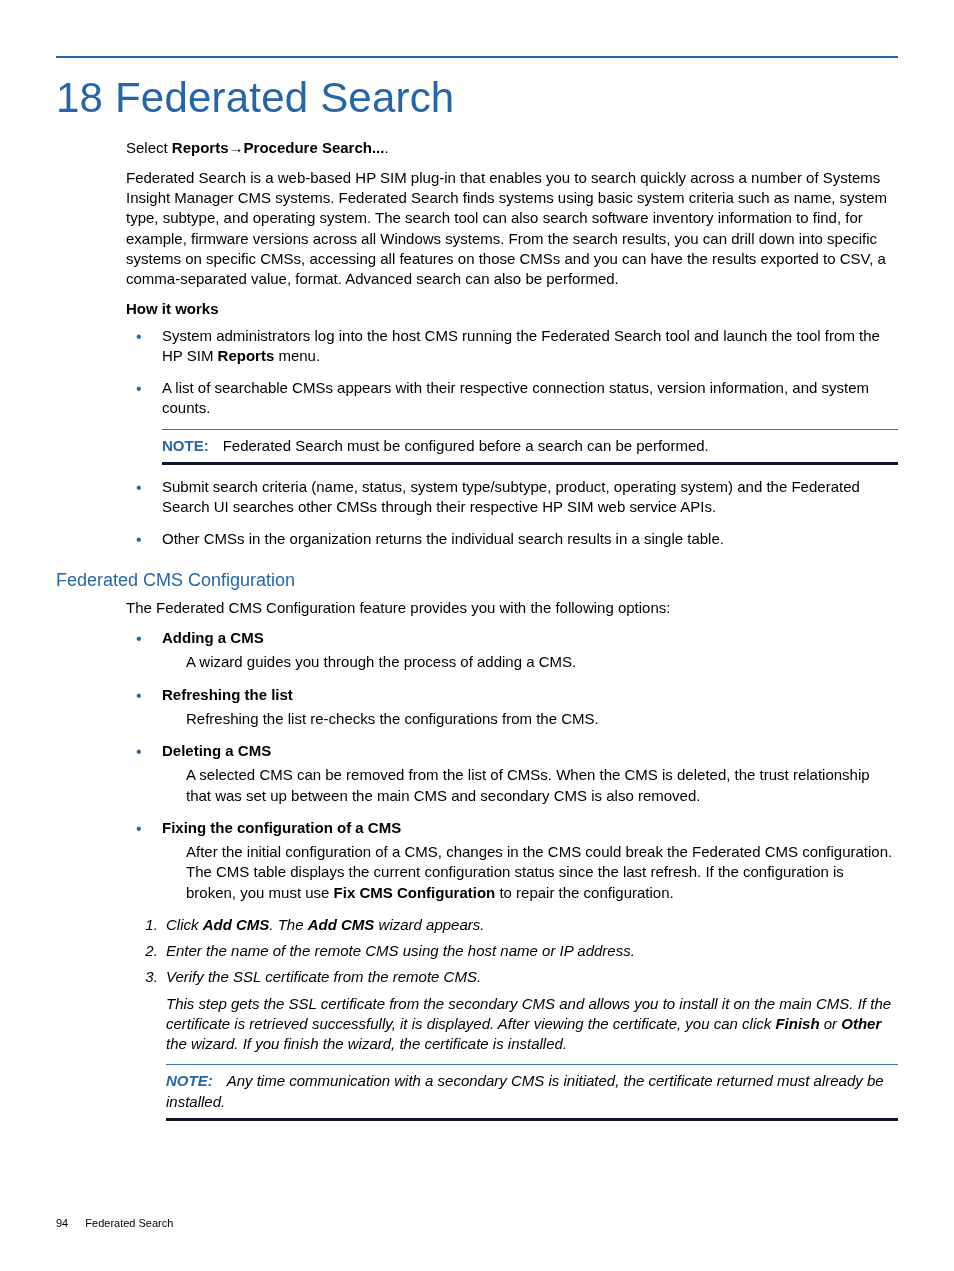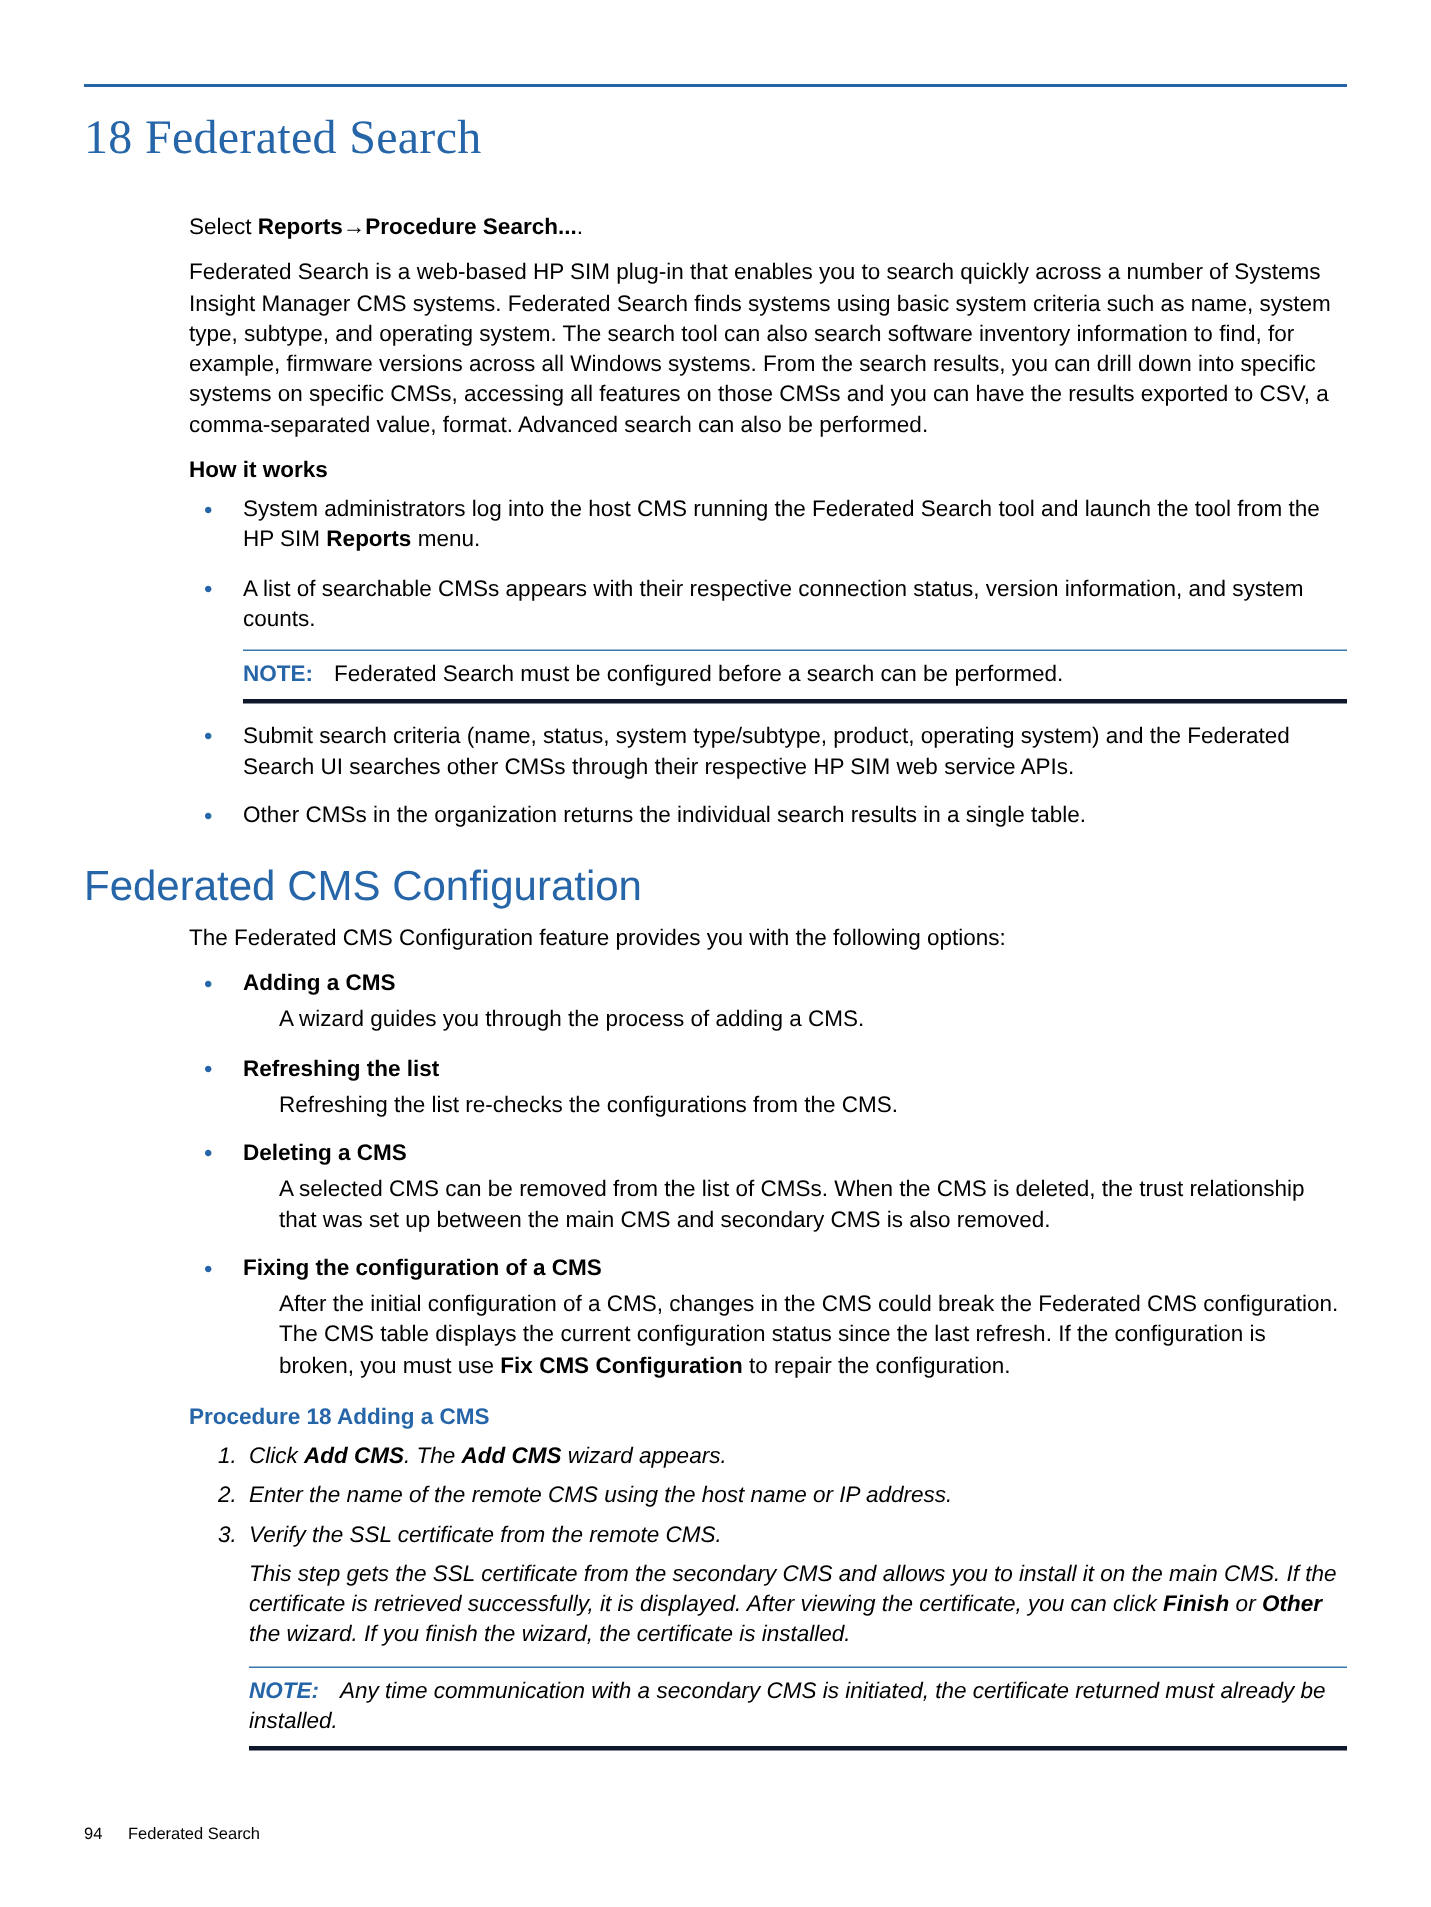--- a/index.html
+++ b/index.html
@@ -12,31 +12,31 @@
     color: #000;
     font-size: 15px;
     line-height: 1.35;
     position: relative;
   }
   .top-rule {
     border-top: 2px solid #2666a8;
     margin-bottom: 12px;
   }
   h1.chapter-title {
-    font-family: Liberation Serif, serif;
+    font-family: Liberation Sans, sans-serif;
     font-weight: 300;
-    font-size: 32px;
+    font-size: 42px;
     color: #2666a8;
     letter-spacing: 0.2px;
-    margin-bottom: 29px;
+    margin-bottom: 11px;
   }
   h2.section-title {
     font-family: "Segoe UI Light", "Arial Narrow", Arial, sans-serif;
     font-weight: 300;
-    font-size: 28px;
+    font-size: 18px;
     color: #2666a8;
     margin: 18px 0 6px 0;
   }
   .body-indent { margin-left: 70px; }
   p.para { margin: 2px 0 10px 0; }
   p.subhead { font-weight: bold; margin: 8px 0 6px 0; }
   ul.bullet {
     list-style: none;
     margin: 0 0 8px 0;
     padding: 0;
@@ -149,21 +149,20 @@
       <span class="li-text">A selected CMS can be removed from the list of CMSs. When the CMS is deleted, the trust relationship that was set up between the main CMS and secondary CMS is also removed.</span>
     </li>
     <li>
       <span class="li-head">Fixing the configuration of a CMS</span>
       <span class="li-text">
         <span>After the initial configuration of a CMS, changes in the CMS could break the Federated CMS configuration. The CMS table displays the current configuration status since the last refresh. If the configuration is broken, you must use </span><b>Fix CMS Configuration</b><span> to repair the configuration.</span>
       </span>
     </li>
   </ul>
 
-  <p class="proc-title">Procedure 18 Adding a CMS</p>
 
   <ol class="procedure">
     <li>
       <span>Click </span><b>Add CMS</b><span>. The </span><b>Add CMS</b><span> wizard appears.</span>
     </li>
     <li>
       <span>Enter the name of the remote CMS using the host name or IP address.</span>
     </li>
     <li>
       <span>Verify the SSL certificate from the remote CMS.</span>

